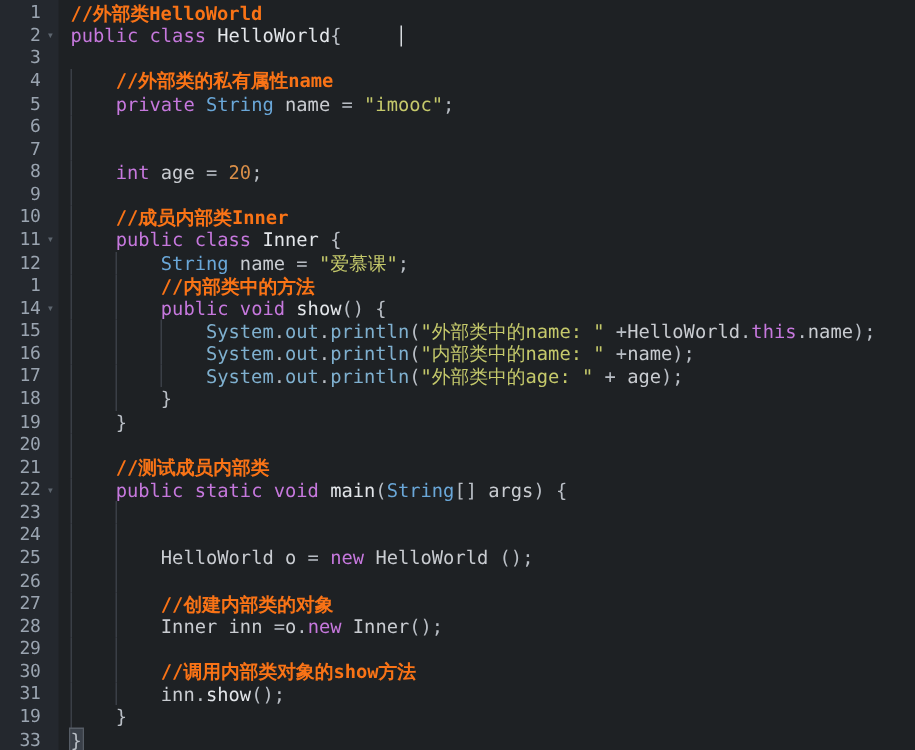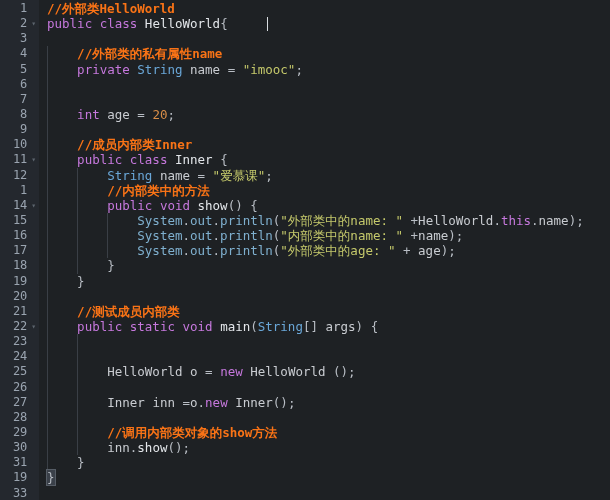--- a/index.html
+++ b/index.html
@@ -180,20 +180,21 @@
         <div class="code-row"><span class="iguide" style="left: 7px;"></span><span class="iguide" style="left: 37.08px;"></span><span class="iguide" style="left: 67.16px;"></span><span class="seg t-punct">            </span><span class="seg t-api">System</span><span class="seg t-punct">.</span><span class="seg t-api">out</span><span class="seg t-punct">.</span><span class="seg t-api">println</span><span class="seg t-punct">(</span><span class="seg t-str">"外部类中的age: "</span><span class="seg t-op"> + </span><span class="seg t-ident">age</span><span class="seg t-punct">);</span></div>
         <div class="code-row"><span class="iguide" style="left: 7px;"></span><span class="iguide" style="left: 37.08px;"></span><span class="seg t-punct">        }</span></div>
         <div class="code-row"><span class="iguide" style="left: 7px;"></span><span class="seg t-punct">    }</span></div>
         <div class="code-row"><span class="iguide" style="left: 7px;"></span></div>
         <div class="code-row"><span class="iguide" style="left: 7px;"></span><span class="seg t-comment">    //测试成员内部类</span></div>
         <div class="code-row"><span class="iguide" style="left: 7px;"></span><span class="seg t-punct">    </span><span class="seg t-kw">public</span><span class="seg t-punct"> </span><span class="seg t-kw">static</span><span class="seg t-punct"> </span><span class="seg t-kw">void</span><span class="seg t-punct"> </span><span class="seg t-func">main</span><span class="seg t-punct">(</span><span class="seg t-type">String</span><span class="seg t-punct">[] </span><span class="seg t-ident">args</span><span class="seg t-punct">) {</span></div>
         <div class="code-row"><span class="iguide" style="left: 7px;"></span><span class="iguide" style="left: 37.08px;"></span></div>
         <div class="code-row"><span class="iguide" style="left: 7px;"></span><span class="iguide" style="left: 37.08px;"></span></div>
         <div class="code-row"><span class="iguide" style="left: 7px;"></span><span class="iguide" style="left: 37.08px;"></span><span class="seg t-punct">        </span><span class="seg t-ident">HelloWorld</span><span class="seg t-punct"> </span><span class="seg t-ident">o</span><span class="seg t-punct"> </span><span class="seg t-op">=</span><span class="seg t-punct"> </span><span class="seg t-kw">new</span><span class="seg t-punct"> </span><span class="seg t-ident">HelloWorld</span><span class="seg t-punct"> ();</span></div>
         <div class="code-row"><span class="iguide" style="left: 7px;"></span><span class="iguide" style="left: 37.08px;"></span></div>
+        <div class="code-row"><span class="iguide" style="left: 7px;"></span><span class="iguide" style="left: 37.08px;"></span><span class="seg t-comment">        //创建内部类的对象</span></div>
         <div class="code-row"><span class="iguide" style="left: 7px;"></span><span class="iguide" style="left: 37.08px;"></span><span class="seg t-punct">        </span><span class="seg t-ident">Inner</span><span class="seg t-punct"> </span><span class="seg t-ident">inn</span><span class="seg t-punct"> </span><span class="seg t-op">=</span><span class="seg t-ident">o</span><span class="seg t-punct">.</span><span class="seg t-kw">new</span><span class="seg t-punct"> </span><span class="seg t-ident">Inner</span><span class="seg t-punct">();</span></div>
         <div class="code-row"><span class="iguide" style="left: 7px;"></span><span class="iguide" style="left: 37.08px;"></span></div>
         <div class="code-row"><span class="iguide" style="left: 7px;"></span><span class="iguide" style="left: 37.08px;"></span><span class="seg t-comment">        //调用内部类对象的show方法</span></div>
         <div class="code-row"><span class="iguide" style="left: 7px;"></span><span class="iguide" style="left: 37.08px;"></span><span class="seg t-punct">        </span><span class="seg t-ident">inn</span><span class="seg t-punct">.</span><span class="seg t-func">show</span><span class="seg t-punct">();</span></div>
         <div class="code-row"><span class="iguide" style="left: 7px;"></span><span class="seg t-punct">    }</span></div>
         <div class="code-row"><span class="seg t-punct brace-match">}</span></div>
       </div>
     <div id="caret" style="left: 227.48px; top: 17.15px;"></div>
   </div>
 

